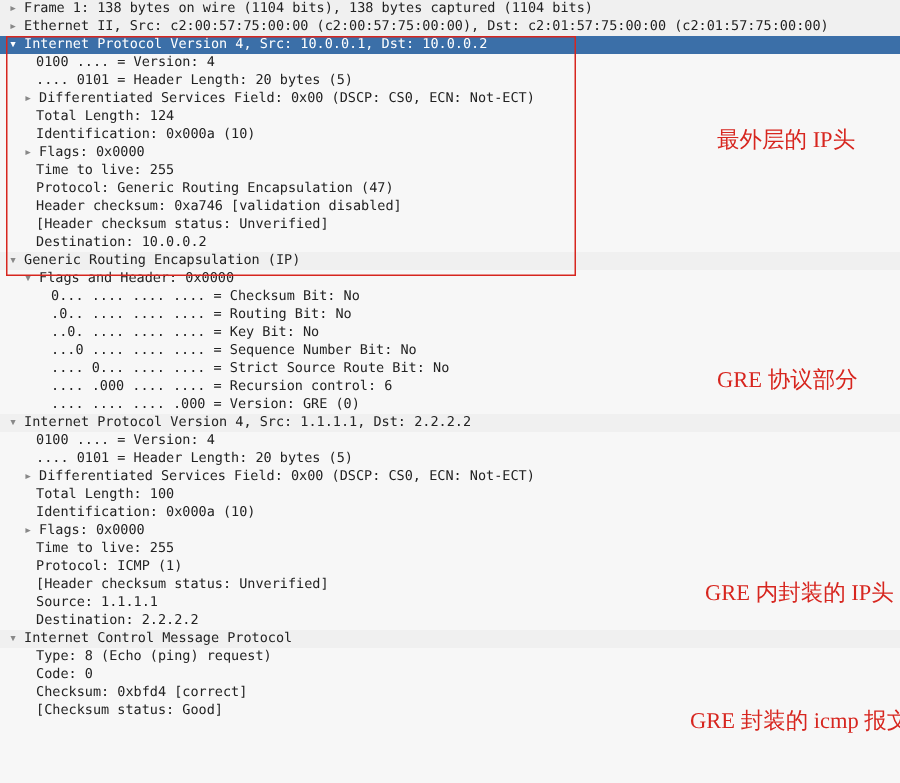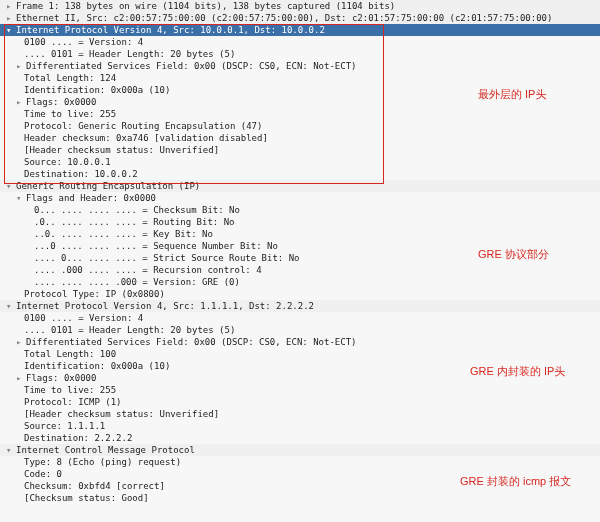--- a/index.html
+++ b/index.html
@@ -4,52 +4,50 @@
 <style>
   html,body{margin:0;padding:0;width:600px;height:522px;background:#f7f7f7;font-family:Menlo,Consolas,monospace;font-size:9px;line-height:12px;color:#222;overflow:hidden}
   .pane{position:relative;width:600px;height:522px;background:#f7f7f7}
   .row{display:flex;align-items:flex-start;white-space:pre;padding-left:6px}
   .row.top{background:#f0f0f0}
   .row.sel{background:#3b6fa8;color:#fff}
   .tri{display:inline-block;width:9px;color:#888;margin-right:1px}
   .row.sel .tri{color:#fff}
   .sp{display:inline-block}
   .redbox{position:absolute;border:1px solid #d7261f;pointer-events:none}
-  .ann{position:absolute;font-family:Liberation Sans, sans-serif;font-size:11px;color:#d7261f;white-space:nowrap}
+  .ann{position:absolute;font-family:Liberation Serif, serif;font-size:15px;color:#d7261f;white-space:nowrap}
 </style>
 </head>
 <body>
 <div class="pane">
 
 <div class="row top"><span class="tri">▸</span><span>Frame 1: 138 bytes on wire (1104 bits), 138 bytes captured (1104 bits)</span></div>
 <div class="row top"><span class="tri">▸</span><span>Ethernet II, Src: c2:00:57:75:00:00 (c2:00:57:75:00:00), Dst: c2:01:57:75:00:00 (c2:01:57:75:00:00)</span></div>
 <div class="row sel"><span class="tri">▾</span><span>Internet Protocol Version 4, Src: 10.0.0.1, Dst: 10.0.0.2</span></div>
 <div class="row"><span class="sp" style="width:18px"></span><span>0100 .... = Version: 4</span></div>
 <div class="row"><span class="sp" style="width:18px"></span><span>.... 0101 = Header Length: 20 bytes (5)</span></div>
 <div class="row"><span class="sp" style="width:10px"></span><span class="tri">▸</span><span>Differentiated Services Field: 0x00 (DSCP: CS0, ECN: Not-ECT)</span></div>
 <div class="row"><span class="sp" style="width:18px"></span><span>Total Length: 124</span></div>
 <div class="row"><span class="sp" style="width:18px"></span><span>Identification: 0x000a (10)</span></div>
 <div class="row"><span class="sp" style="width:10px"></span><span class="tri">▸</span><span>Flags: 0x0000</span></div>
 <div class="row"><span class="sp" style="width:18px"></span><span>Time to live: 255</span></div>
 <div class="row"><span class="sp" style="width:18px"></span><span>Protocol: Generic Routing Encapsulation (47)</span></div>
 <div class="row"><span class="sp" style="width:18px"></span><span>Header checksum: 0xa746 [validation disabled]</span></div>
 <div class="row"><span class="sp" style="width:18px"></span><span>[Header checksum status: Unverified]</span></div>
-<div class="row"><span class="sp" style="width:18px"></span><span>Source: 10.0.0.1</span></div>
 <div class="row"><span class="sp" style="width:18px"></span><span>Destination: 10.0.0.2</span></div>
 
 <div class="row top"><span class="tri">▾</span><span>Generic Routing Encapsulation (IP)</span></div>
 <div class="row"><span class="sp" style="width:10px"></span><span class="tri">▾</span><span>Flags and Header: 0x0000</span></div>
 <div class="row"><span class="sp" style="width:28px"></span><span>0... .... .... .... = Checksum Bit: No</span></div>
 <div class="row"><span class="sp" style="width:28px"></span><span>.0.. .... .... .... = Routing Bit: No</span></div>
 <div class="row"><span class="sp" style="width:28px"></span><span>..0. .... .... .... = Key Bit: No</span></div>
 <div class="row"><span class="sp" style="width:28px"></span><span>...0 .... .... .... = Sequence Number Bit: No</span></div>
 <div class="row"><span class="sp" style="width:28px"></span><span>.... 0... .... .... = Strict Source Route Bit: No</span></div>
-<div class="row"><span class="sp" style="width:28px"></span><span>.... .000 .... .... = Recursion control: 4</span></div>
+<div class="row"><span class="sp" style="width:28px"></span><span>.... .000 .... .... = Recursion control: 6</span></div>
 <div class="row"><span class="sp" style="width:28px"></span><span>.... .... .... .000 = Version: GRE (0)</span></div>
-<div class="row"><span class="sp" style="width:18px"></span><span>Protocol Type: IP (0x0800)</span></div>
 
 <div class="row top"><span class="tri">▾</span><span>Internet Protocol Version 4, Src: 1.1.1.1, Dst: 2.2.2.2</span></div>
 <div class="row"><span class="sp" style="width:18px"></span><span>0100 .... = Version: 4</span></div>
 <div class="row"><span class="sp" style="width:18px"></span><span>.... 0101 = Header Length: 20 bytes (5)</span></div>
 <div class="row"><span class="sp" style="width:10px"></span><span class="tri">▸</span><span>Differentiated Services Field: 0x00 (DSCP: CS0, ECN: Not-ECT)</span></div>
 <div class="row"><span class="sp" style="width:18px"></span><span>Total Length: 100</span></div>
 <div class="row"><span class="sp" style="width:18px"></span><span>Identification: 0x000a (10)</span></div>
 <div class="row"><span class="sp" style="width:10px"></span><span class="tri">▸</span><span>Flags: 0x0000</span></div>
 <div class="row"><span class="sp" style="width:18px"></span><span>Time to live: 255</span></div>
 <div class="row"><span class="sp" style="width:18px"></span><span>Protocol: ICMP (1)</span></div>
@@ -60,16 +58,16 @@
 <div class="row top"><span class="tri">▾</span><span>Internet Control Message Protocol</span></div>
 <div class="row"><span class="sp" style="width:18px"></span><span>Type: 8 (Echo (ping) request)</span></div>
 <div class="row"><span class="sp" style="width:18px"></span><span>Code: 0</span></div>
 <div class="row"><span class="sp" style="width:18px"></span><span>Checksum: 0xbfd4 [correct]</span></div>
 <div class="row"><span class="sp" style="width:18px"></span><span>[Checksum status: Good]</span></div>
 
 <div class="redbox" style="left:4px;top:24px;width:378px;height:158px"></div>
 
 <div class="ann" style="left:478px;top:88px">最外层的 IP头</div>
 <div class="ann" style="left:478px;top:248px">GRE 协议部分</div>
-<div class="ann" style="left:470px;top:365px">GRE 内封装的 IP头</div>
+<div class="ann" style="left:470px;top:390px">GRE 内封装的 IP头</div>
 <div class="ann" style="left:460px;top:475px">GRE 封装的 icmp 报文</div>
 
 </div>
 
 </body></html>

